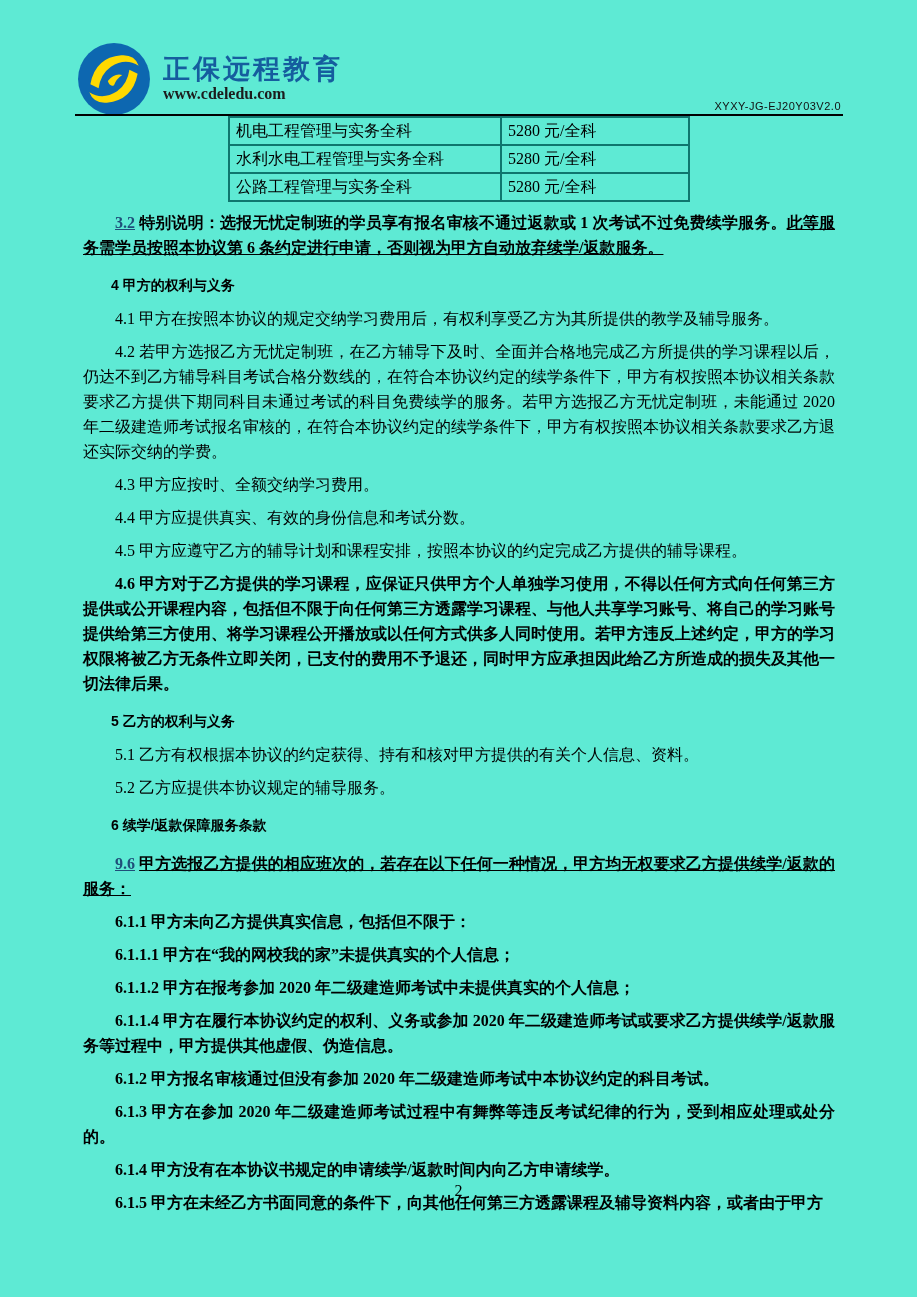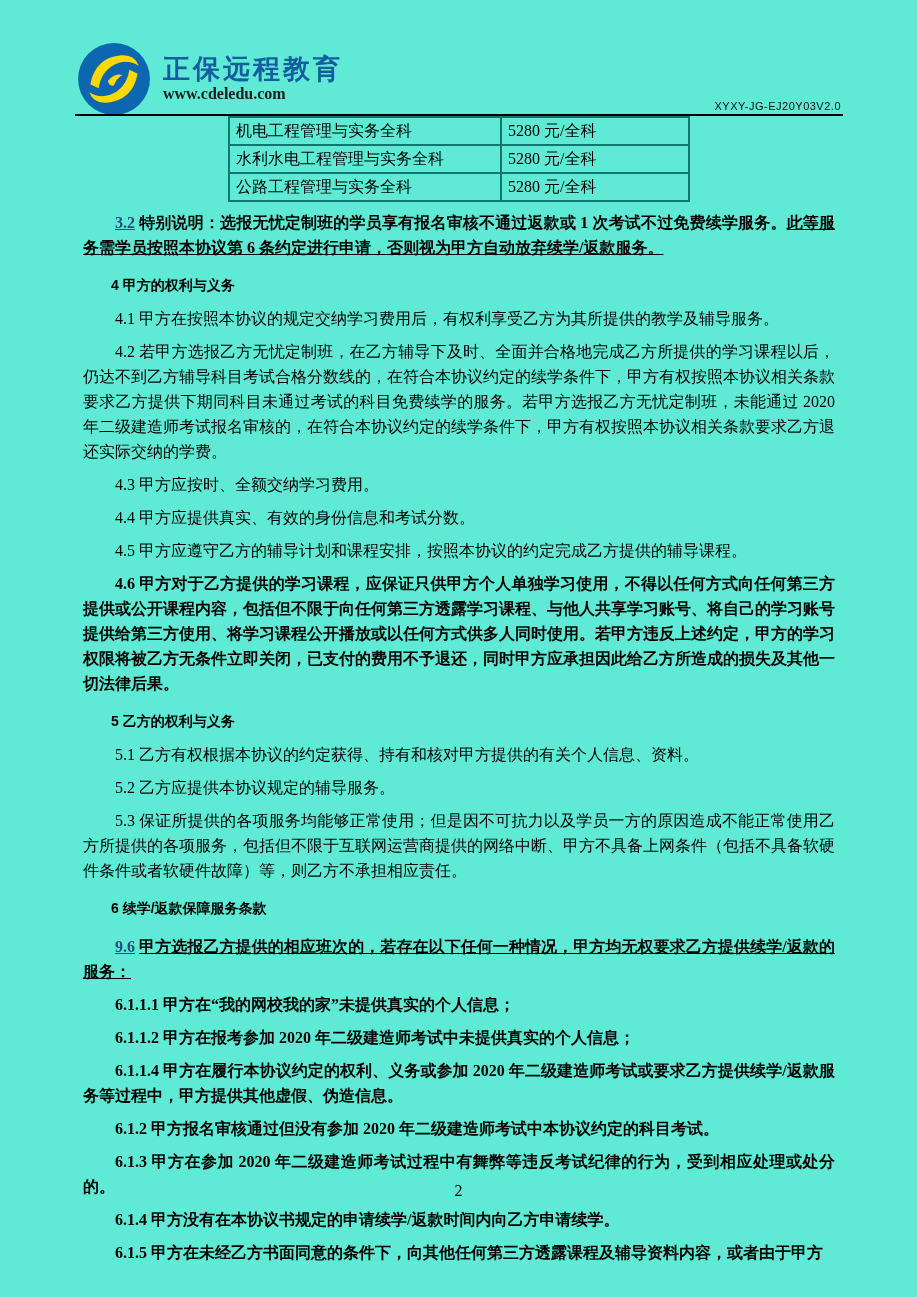--- a/index.html
+++ b/index.html
@@ -117,24 +117,24 @@
     <p>4.1 甲方在按照本协议的规定交纳学习费用后，有权利享受乙方为其所提供的教学及辅导服务。</p>
     <p>4.2 若甲方选报乙方无忧定制班，在乙方辅导下及时、全面并合格地完成乙方所提供的学习课程以后，仍达不到乙方辅导科目考试合格分数线的，在符合本协议约定的续学条件下，甲方有权按照本协议相关条款要求乙方提供下期同科目未通过考试的科目免费续学的服务。若甲方选报乙方无忧定制班，未能通过 2020 年二级建造师考试报名审核的，在符合本协议约定的续学条件下，甲方有权按照本协议相关条款要求乙方退还实际交纳的学费。</p>
     <p>4.3 甲方应按时、全额交纳学习费用。</p>
     <p>4.4 甲方应提供真实、有效的身份信息和考试分数。</p>
     <p>4.5 甲方应遵守乙方的辅导计划和课程安排，按照本协议的约定完成乙方提供的辅导课程。</p>
     <p class="b">4.6 甲方对于乙方提供的学习课程，应保证只供甲方个人单独学习使用，不得以任何方式向任何第三方提供或公开课程内容，包括但不限于向任何第三方透露学习课程、与他人共享学习账号、将自己的学习账号提供给第三方使用、将学习课程公开播放或以任何方式供多人同时使用。若甲方违反上述约定，甲方的学习权限将被乙方无条件立即关闭，已支付的费用不予退还，同时甲方应承担因此给乙方所造成的损失及其他一切法律后果。</p>
 
     <p class="h">5 乙方的权利与义务</p>
     <p>5.1 乙方有权根据本协议的约定获得、持有和核对甲方提供的有关个人信息、资料。</p>
     <p>5.2 乙方应提供本协议规定的辅导服务。</p>
-    <p>5.3 保证所提供的各项服务均能够正常使用；但是因不可抗力以及学员一方的原因造成不能正常使用乙方所提供的各项服务，包括但不限于互联网运营商提供的网络中断、甲方不具备上网条件（包括不具备软硬件条件或者软硬件故障）等，则乙方不承担相应责任。</p>
 
     <p class="h">6 续学/返款保障服务条款</p>
     <p class="b gap-top"><span class="ref">9.6</span> <span class="u">甲方选报乙方提供的相应班次的，若存在以下任何一种情况，甲方均无权要求乙方提供续学/返款的服务：</span></p>
+    <p class="b">6.1.1 甲方未向乙方提供真实信息，包括但不限于：</p>
     <p class="b">6.1.1.1 甲方在“我的网校我的家”未提供真实的个人信息；</p>
     <p class="b">6.1.1.2 甲方在报考参加 2020 年二级建造师考试中未提供真实的个人信息；</p>
     <p class="b">6.1.1.4 甲方在履行本协议约定的权利、义务或参加 2020 年二级建造师考试或要求乙方提供续学/返款服务等过程中，甲方提供其他虚假、伪造信息。</p>
     <p class="b">6.1.2 甲方报名审核通过但没有参加 2020 年二级建造师考试中本协议约定的科目考试。</p>
     <p class="b">6.1.3 甲方在参加 2020 年二级建造师考试过程中有舞弊等违反考试纪律的行为，受到相应处理或处分的。</p>
     <p class="b">6.1.4 甲方没有在本协议书规定的申请续学/返款时间内向乙方申请续学。</p>
     <p class="b">6.1.5 甲方在未经乙方书面同意的条件下，向其他任何第三方透露课程及辅导资料内容，或者由于甲方</p>
 
   </div>
 

